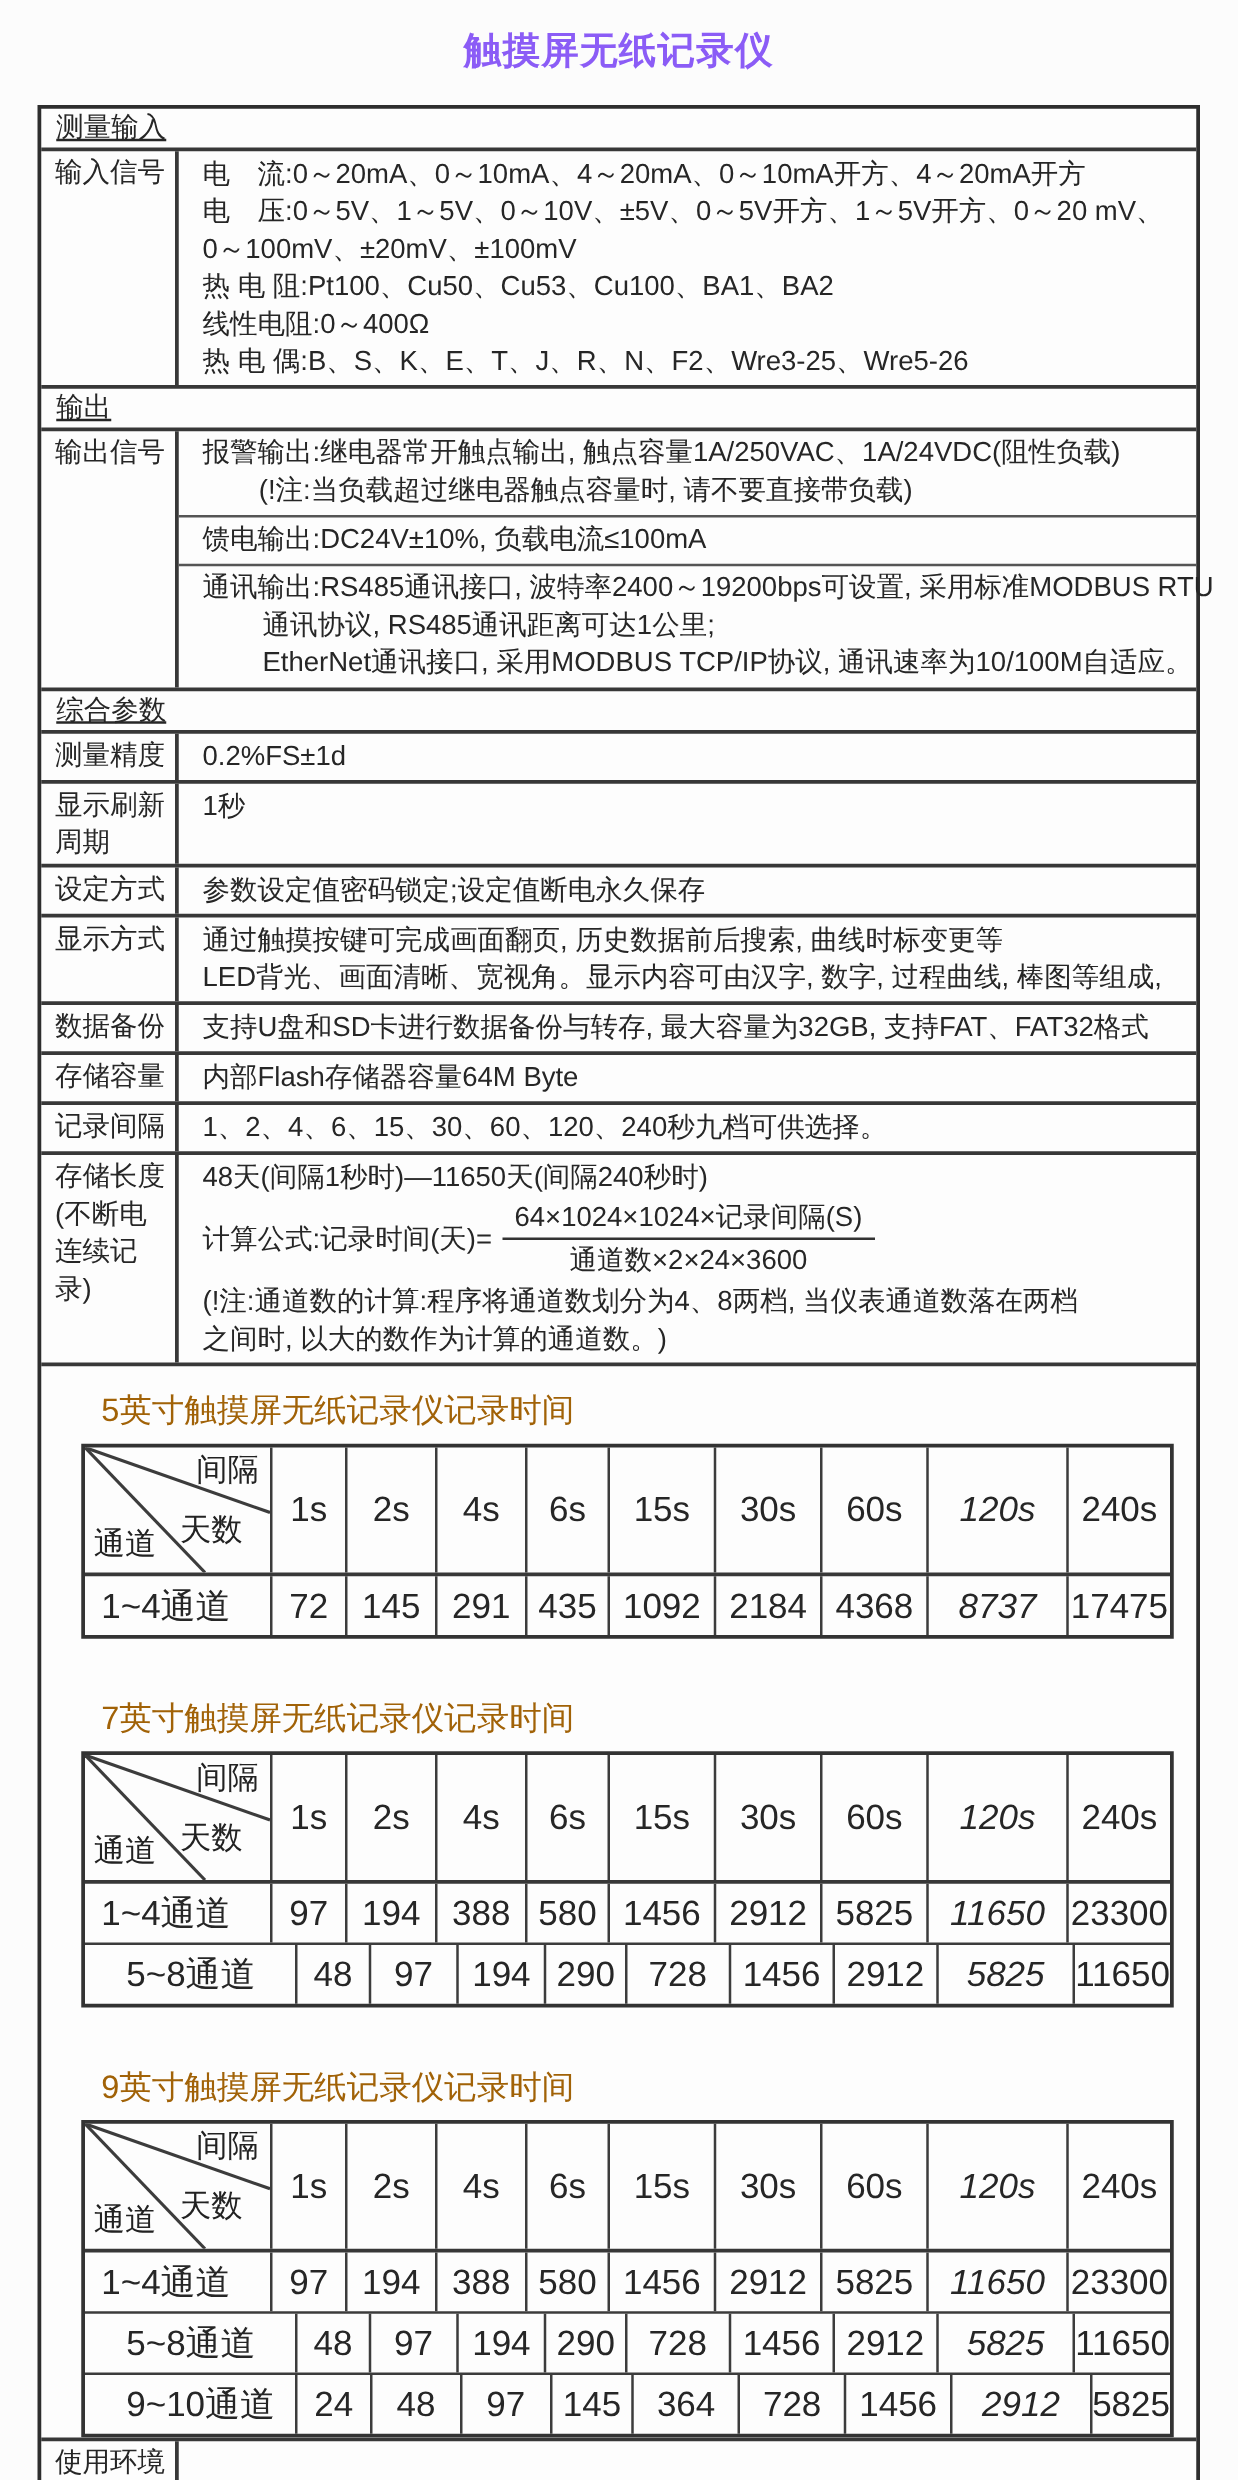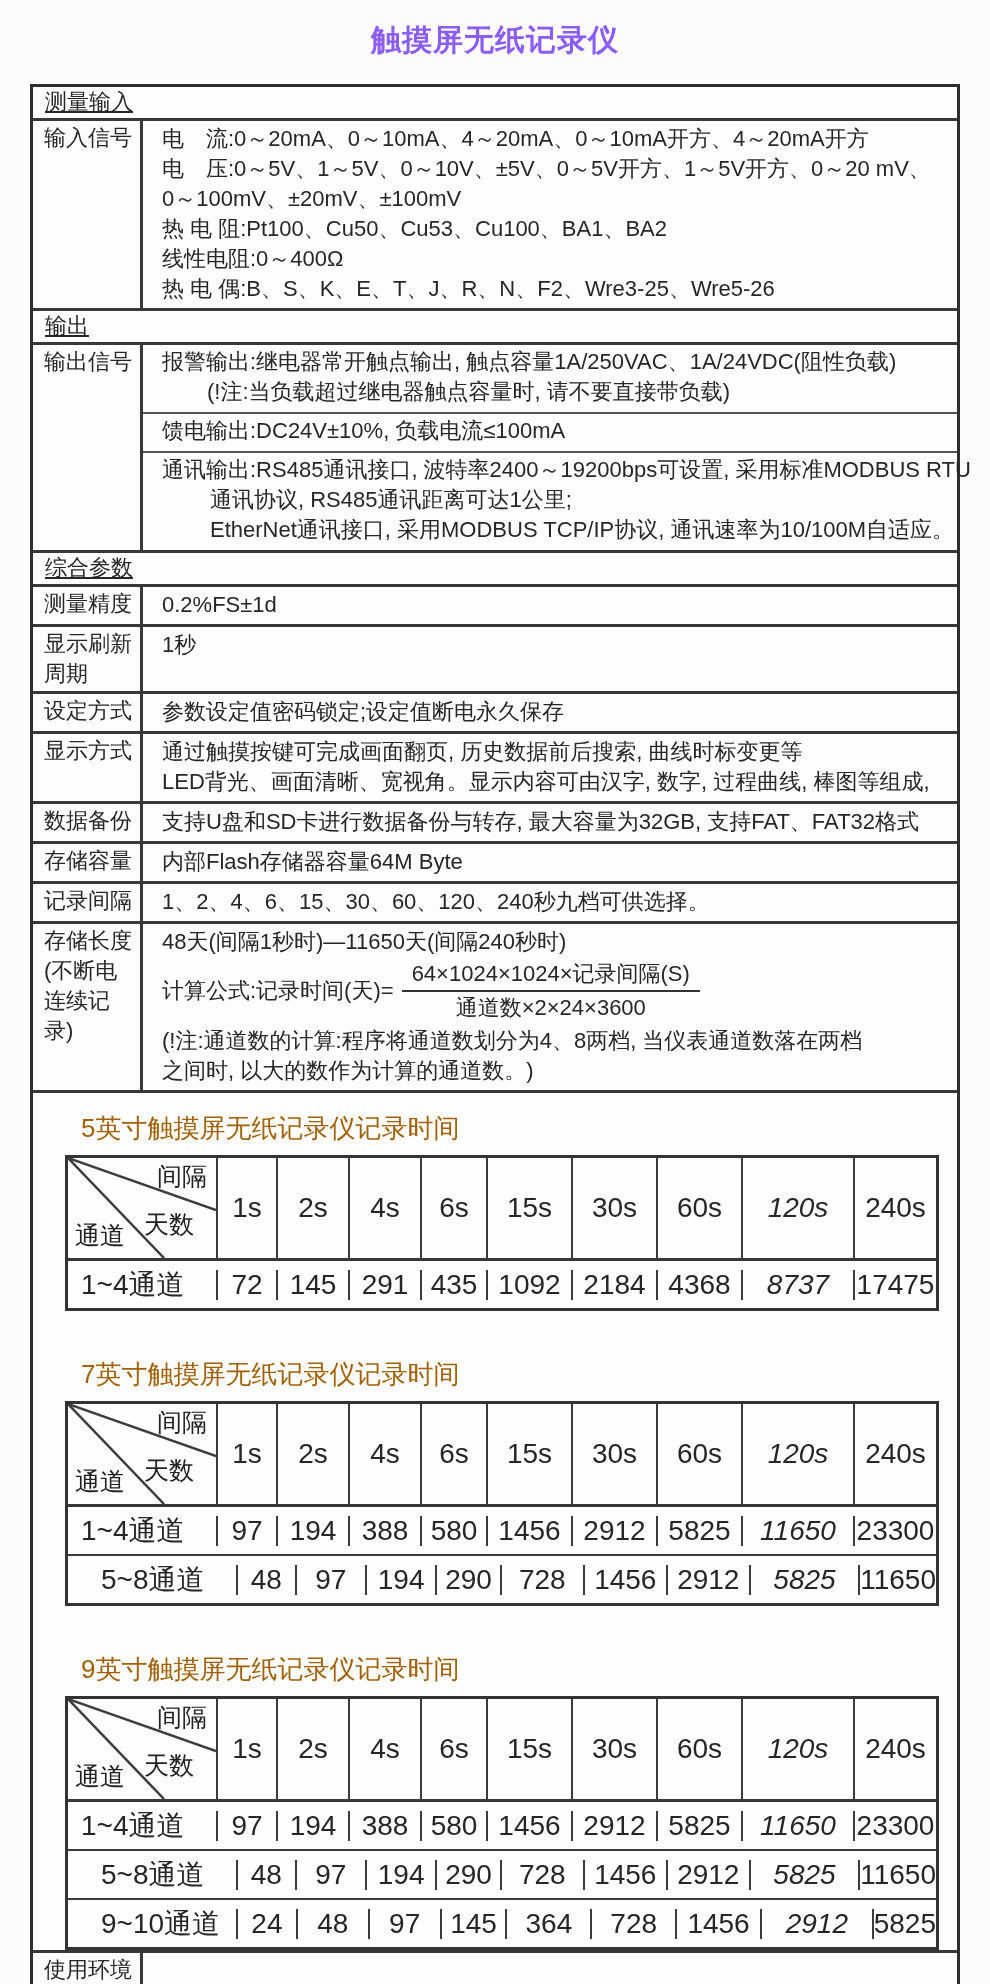--- a/index.html
+++ b/index.html
@@ -43,21 +43,21 @@
   .denominator{padding-top:1px;}
   
   .tables-cell{flex:1;padding:20px 0 0 0;box-sizing:border-box;}
   .rtable-block{margin:0 0 0 32px;}
   .rtable-block + .rtable-block{margin-top:48px;}
   .rtable-title{font-size:26px;font-weight:normal;margin:0 0 12px 16px;color:#a16207;}
   .rtable{
     width:874px;border:3px solid #333;box-sizing:border-box;background:#fdfdfd;
   }
   .rt-header{display:flex;height:100px;border-bottom:3px solid #383838;}
-  .rt-row{display:flex;height:47px;align-items:center;}
+  .rt-row{display:flex;height:47px;}
   .rt-row + .rt-row{border-top:2px solid #3c3c3c;padding-left:20px;}
   .diag-cell{
     flex:0 0 148px;width:148px;position:relative;box-sizing:border-box;
   }
   .rt-label{
     flex:0 0 148px;width:148px;box-sizing:border-box;
     display:flex;align-items:center;
     padding-left:13px;font-size:28px;
   }
   .rt-cols{display:flex;flex:1;min-width:0;}

